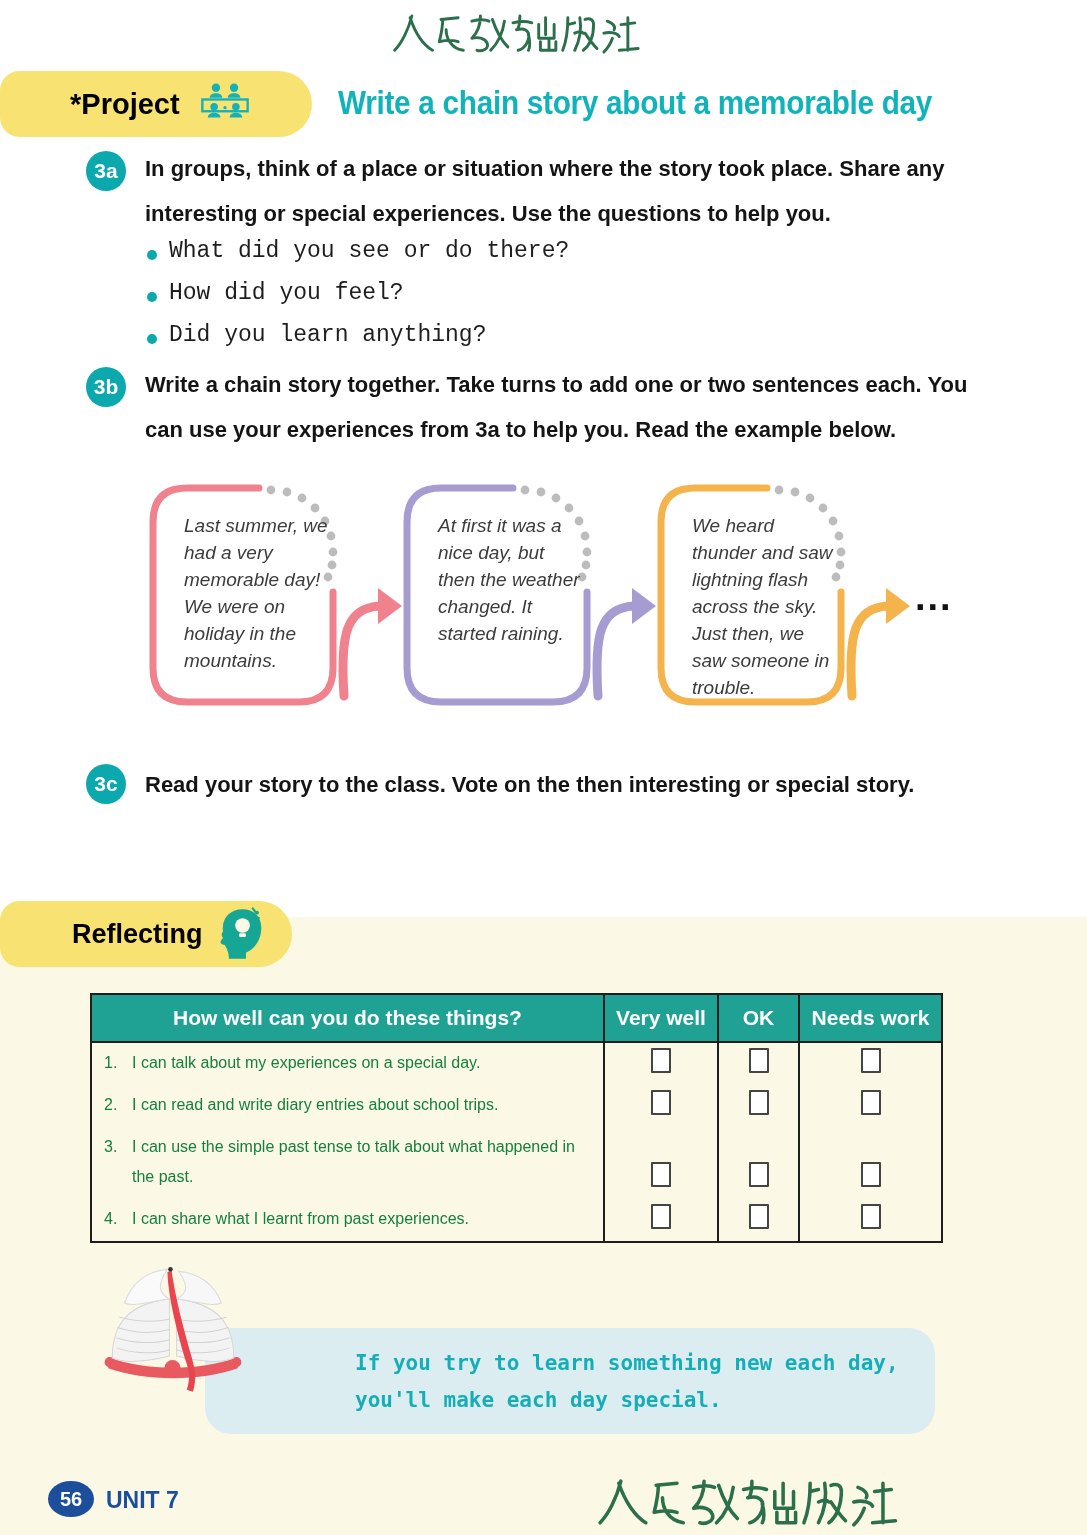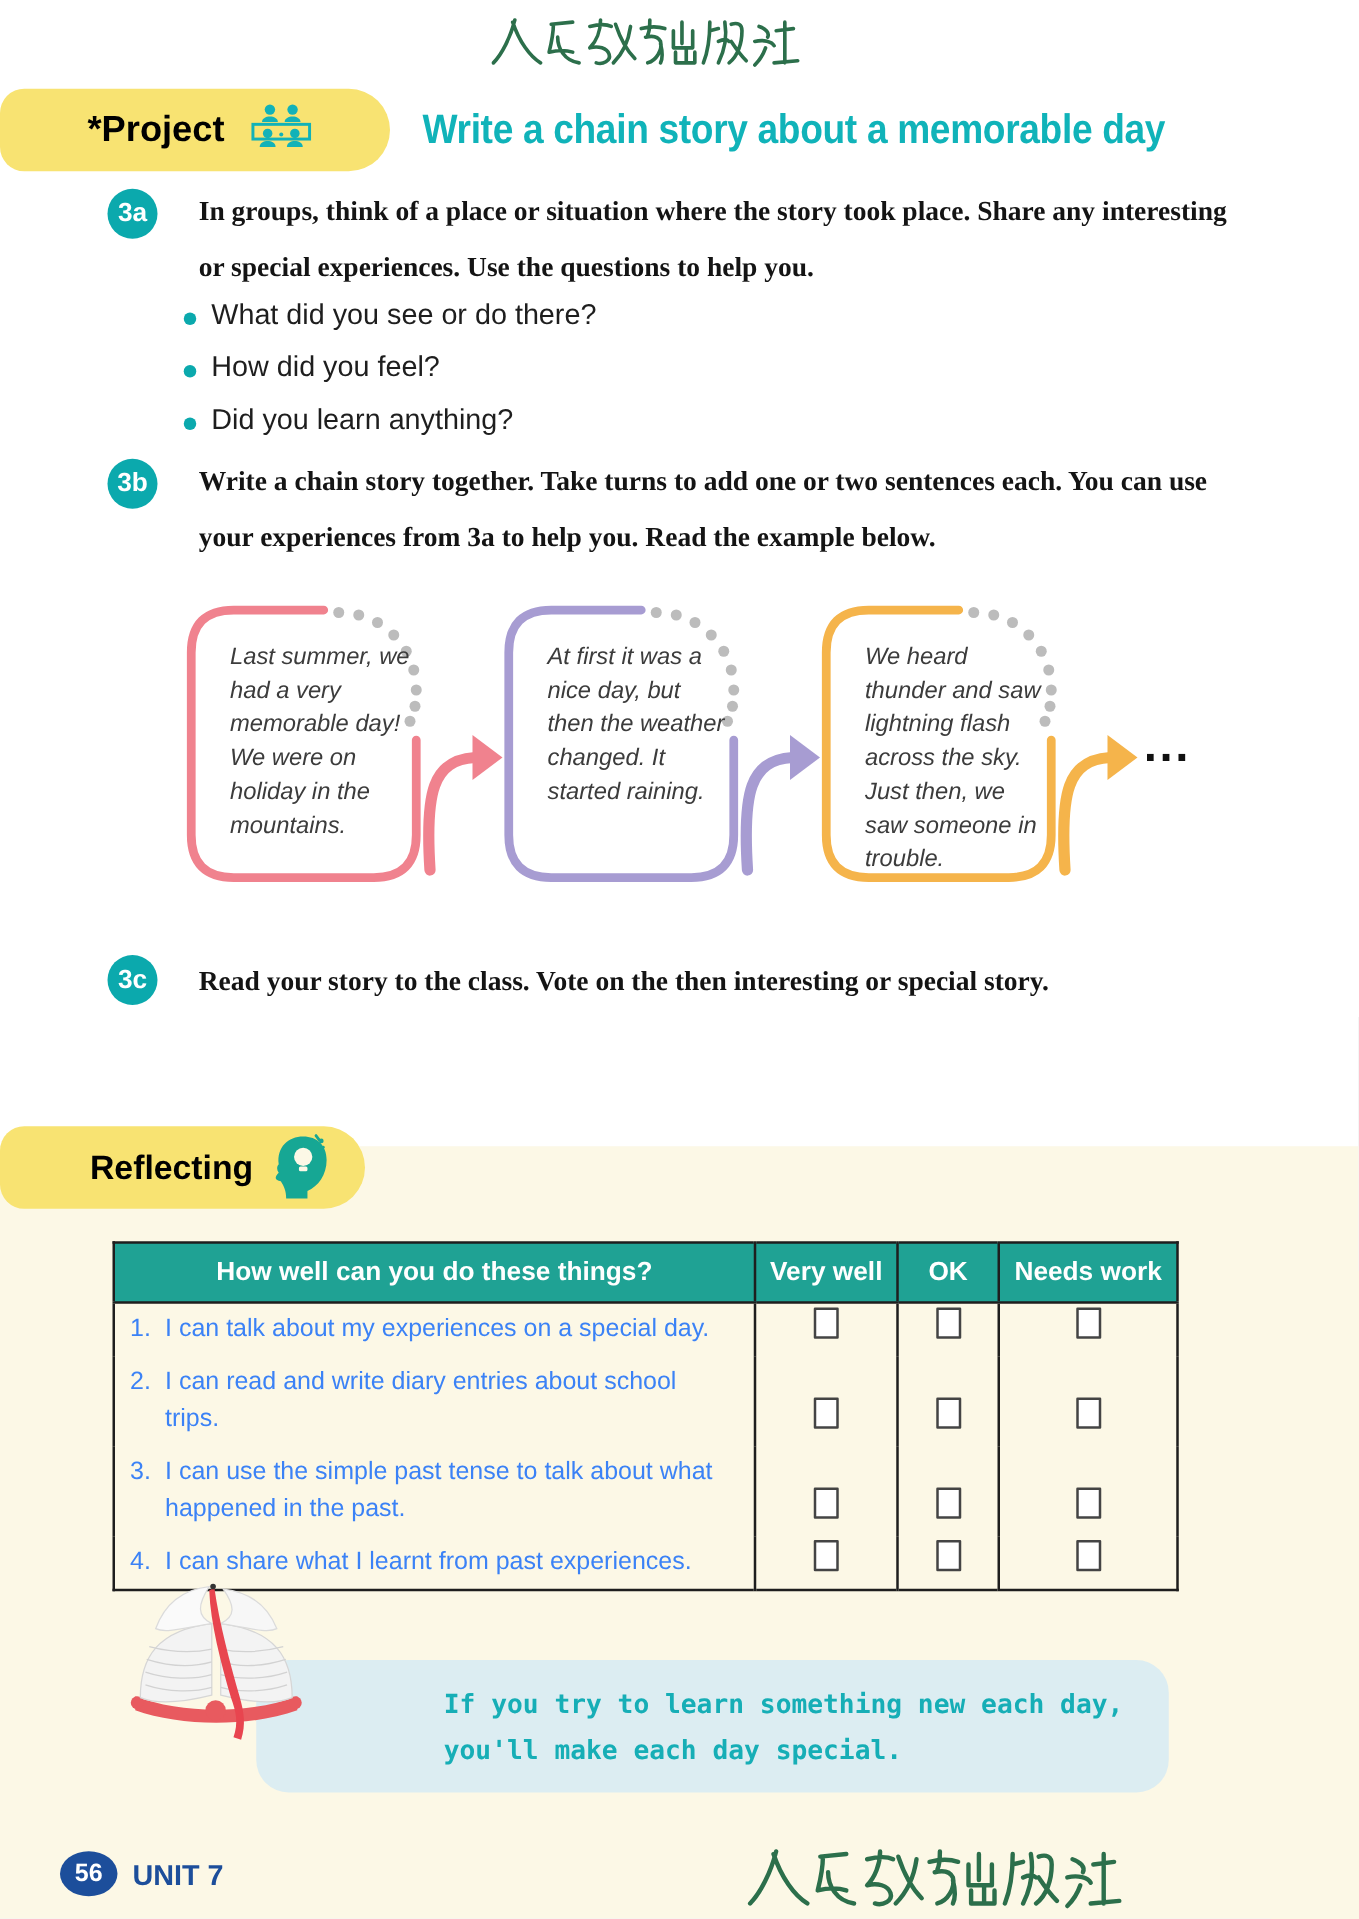--- a/index.html
+++ b/index.html
@@ -16,24 +16,24 @@
   .reflecting-banner .label{font-size:27px;}
 
   .project-title{position:absolute;left:338px;top:84px;color:#10B3B9;font-weight:bold;
                  font-size:33px;letter-spacing:-0.3px;transform:scaleX(.9);transform-origin:left top;
                  white-space:nowrap;}
 
   
   .sec-badge{position:absolute;width:40px;height:40px;border-radius:50%;background:#0BA9AD;
              color:#fff;font-weight:bold;font-size:21px;display:flex;align-items:center;
              justify-content:center;}
-  .sec-text{position:absolute;left:159px;font-family:Liberation Serif, serif;font-weight:bold;
+  .sec-text{position:absolute;left:145px;font-family:Liberation Sans, sans-serif;font-weight:bold;
             color:#141414;font-size:22px;line-height:45px;}
   .bullets{position:absolute;left:147px;top:238px;list-style:none;margin:0;padding:0;}
-  .bullets li{display:flex;align-items:flex-start;height:42px;font-family:Liberation Sans, sans-serif;
+  .bullets li{display:flex;align-items:flex-start;height:42px;font-family:Liberation Mono, monospace;
               font-size:23px;color:#1e1e1e;}
   .bullet-dot{width:10px;height:10px;border-radius:50%;background:#0BA9AD;margin:12px 12px 0 0;flex:none;}
 
   
   .chain-row{position:absolute;left:147px;top:482px;display:flex;align-items:flex-start;}
   .bubble{position:relative;width:192px;height:226px;flex:none;}
   .bubble .frame{position:absolute;left:0;top:0;}
   .bubble .btext{position:absolute;left:37px;right:11px;top:30px;font-style:italic;
                  font-size:19px;line-height:27px;color:#3c3c3c;white-space:pre-line;}
   .chain-arrow{flex:none;margin:0 -3px;}
@@ -41,21 +41,21 @@
             line-height:38px;}
 
   
   .cream-bg{position:absolute;left:0;top:917px;width:1087px;height:618px;background:#FCF8E6;}
 
   .tbl{position:absolute;left:90px;top:993px;width:851px;border:2px solid #1e1e1e;
        border-collapse:collapse;table-layout:fixed;}
   .tbl th{background:#1FA294;color:#fff;font-weight:bold;font-size:21px;height:46px;
           border-bottom:2px solid #1e1e1e;text-align:center;padding:0 4px;}
   .tbl th+th, .tbl td+td{border-left:2px solid #1e1e1e;}
-  .tbl td{font-size:20px;color:#3b82f6;vertical-align:bottom;padding:0;}
+  .tbl td{font-size:16px;color:#15803d;vertical-align:bottom;padding:0;}
   .tbl td.item{padding:5px 10px 7px 12px;line-height:30px;}
   .tbl td.item .num{display:inline-block;width:28px;}
   .tbl td.item .itxt{display:inline-block;width:calc(100% - 32px);vertical-align:top;}
   .tbl td.cbx{text-align:center;padding-bottom:8px;}
   .checkbox{display:inline-block;width:16px;height:21px;background:#fff;border:2px solid #444;
             border-radius:1px;}
 
   
   .quote-box{position:absolute;left:205px;top:1283px;width:730px;height:106px;background:#DCEDF2;
              border-radius:26px;box-sizing:border-box;padding:17px 18px 0 150px;z-index:1;margin-top:45px;}

